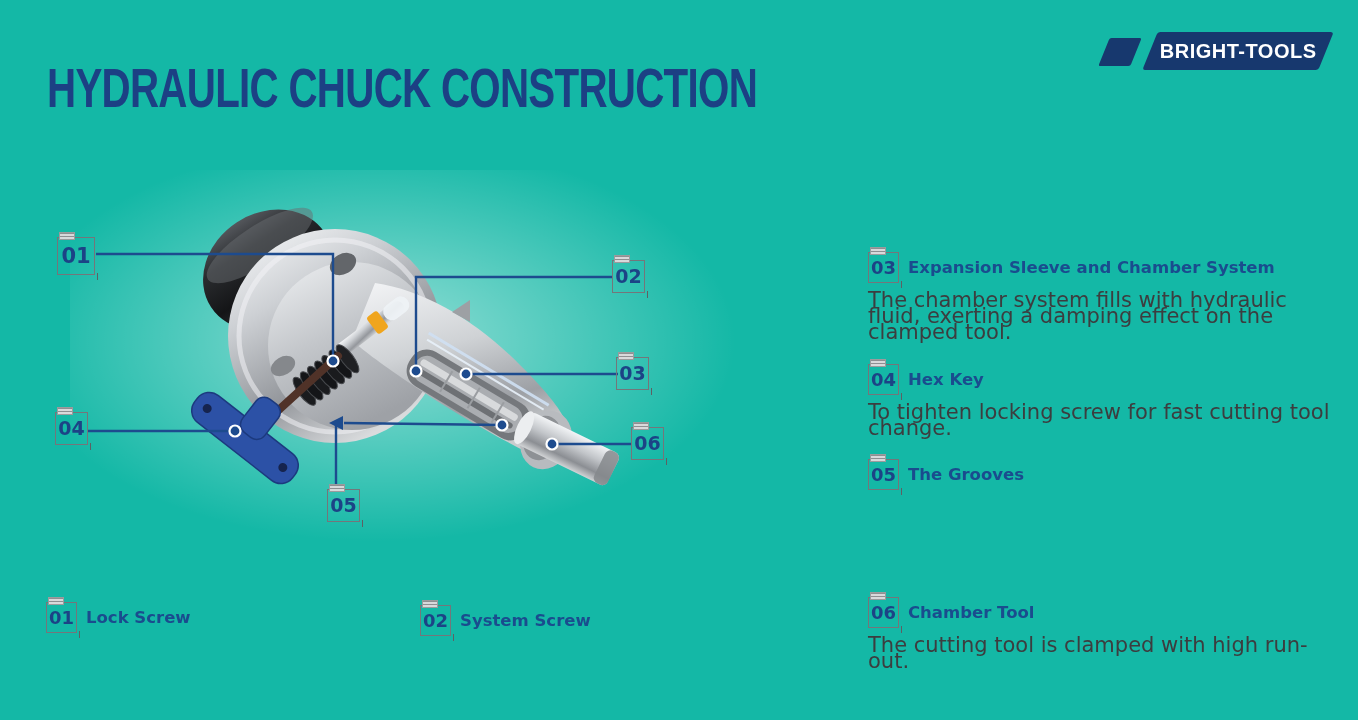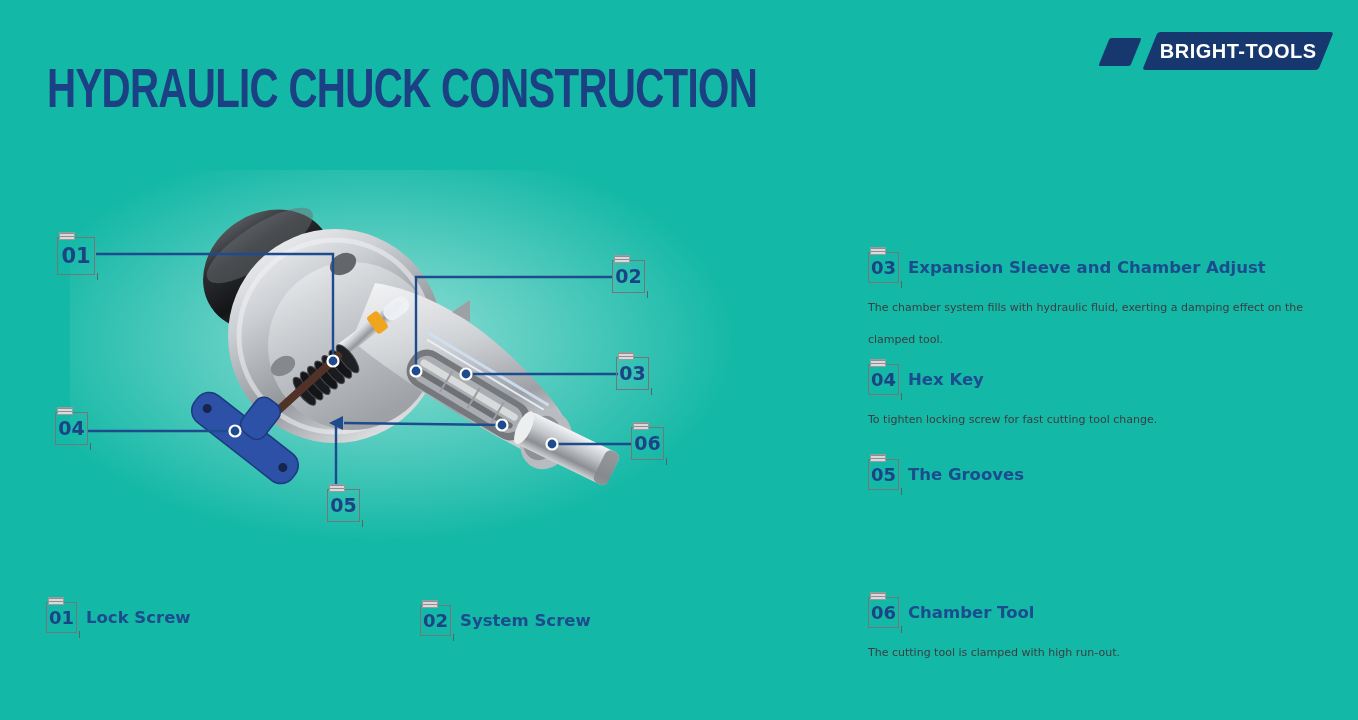--- a/index.html
+++ b/index.html
@@ -54,21 +54,21 @@
   .badge-md{width:33px;height:33px;} .badge-md .num{font-size:19px;}
   .badge-sm{width:31px;height:31px;} .badge-sm .num{font-size:18px;}
   .abs{position:absolute;}
   
   .section{position:absolute;}
   .sec-head{display:flex;align-items:center;gap:9px;}
   .sec-head h3{
     margin:0;font-size:16.5px;font-weight:bold;color:#1a4c8e;white-space:nowrap;
   }
   .section p{
-    margin:9px 0 0 0;font-size:11px;line-height:32px;color:#3c3d3f;
+    margin:9px 0 0 0;font-size:21px;line-height:16px;color:#3c3d3f;
   }
   svg{position:absolute;left:0;top:0;pointer-events:none;}
 </style>
 </head>
 <body>
 
 <div class="canvas">
 
   <div class="page-title">HYDRAULIC CHUCK CONSTRUCTION</div>
 
@@ -218,21 +218,21 @@
       <span class="chip"></span>
       <span class="num">06</span>
     </span>
 
   <div class="section" style="left:868px;top:252px">
     <div class="sec-head">
       <span class="badge badge-sm">
           <span class="chip"></span>
           <span class="num">03</span>
         </span>
-      <h3>Expansion Sleeve and Chamber Adjust</h3>
+      <h3>Expansion Sleeve and Chamber System</h3>
     </div>
     <p style="width:470px">The chamber system fills with hydraulic fluid, exerting a damping effect on the clamped tool.</p>
   </div>
 
   <div class="section" style="left:868px;top:364px">
     <div class="sec-head">
       <span class="badge badge-sm">
           <span class="chip"></span>
           <span class="num">04</span>
         </span>

